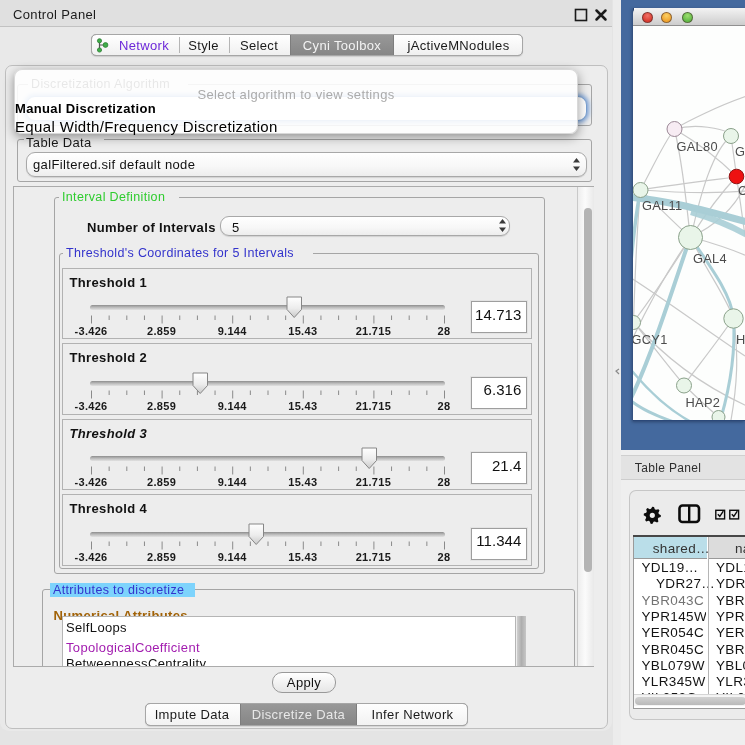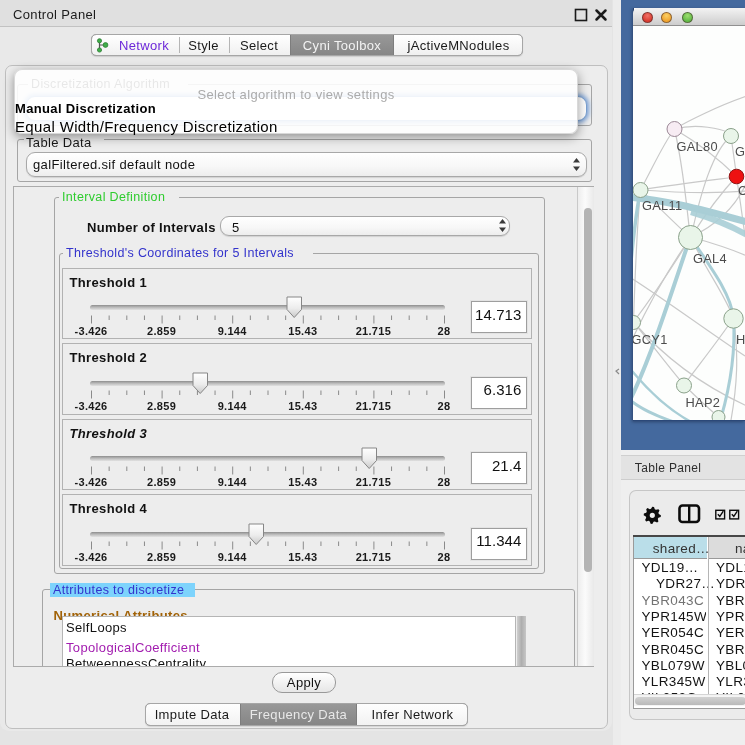--- a/index.html
+++ b/index.html
@@ -234,21 +234,21 @@
         <div class="" style="position:absolute;left:66px;top:614px;width:300px;height:15px;font-size:13px;color:#a21caf;margin-top:26px;">TopologicalCoefficient</div>
         <div class="" style="position:absolute;left:66px;top:656px;width:300px;height:12px;font-size:13px;color:#111;overflow:hidden;">BetweennessCentrality</div>
         <div class="" style="position:absolute;left:516.5px;top:616px;width:9px;height:51px;background:linear-gradient(to right,#cfcfcf,#aeaeae 50%,#c6c6c6);"></div>
       </div>
     </div>
     <div class="" style="position:absolute;left:272px;top:672px;width:64px;height:20.5px;background:linear-gradient(to bottom,#ffffff,#e6e6e6);border:1px solid #999;border-radius:10px;font-size:13px;color:#111;text-align:center;padding-top:2px;">Apply</div>
     <div class="" style="position:absolute;left:144.5px;top:703px;width:323.5px;height:23px;background:linear-gradient(to bottom,#fefefe,#f2f2f2);border:1px solid #a6a6a6;border-radius:5px;box-shadow:0 1px 1px rgba(0,0,0,0.1);"></div>
     <div class="" style="position:absolute;left:240px;top:703px;width:116.5px;height:23px;background:linear-gradient(to bottom,#989898,#868686);border:1px solid #7d7d7d;"></div>
     <div class="" style="position:absolute;left:144.5px;top:703px;width:323.5px;height:23px;border:1px solid #a6a6a6;border-radius:5px;pointer-events:none;"></div>
     <div style="position:absolute;font-size:13px;color:#1a1a1a;top:707px;text-align:center;left:144px;width:96px;">Impute Data</div>
-    <div style="position:absolute;font-size:13px;color:#1a1a1a;top:707px;text-align:center;left:240px;width:117px;color:#e8e8e8;">Frequency Data</div>
+    <div style="position:absolute;font-size:13px;color:#1a1a1a;top:707px;text-align:center;left:240px;width:117px;color:#e8e8e8;">Discretize Data</div>
     <div style="position:absolute;font-size:13px;color:#1a1a1a;top:707px;text-align:center;left:357px;width:111px;">Infer Network</div>
     <div class="" style="position:absolute;left:14px;top:68.5px;width:564px;height:65.5px;background:rgba(255,255,255,0.885);border:1px solid rgba(185,185,185,0.55);border-radius:8px;box-shadow:0 3px 11px rgba(0,0,0,0.4);"></div>
     <div class="" style="position:absolute;left:15px;top:101px;width:400px;height:15px;font-size:13px;font-weight:bold;color:#000;">Manual Discretization</div>
     <div class="" style="position:absolute;left:14px;top:87px;width:564px;height:14px;text-align:center;font-size:13px;color:#ababab;">Select algorithm to view settings</div>
     <div class="" style="position:absolute;left:15px;top:118px;width:400px;height:15px;font-size:15px;color:#000;">Equal Width/Frequency Discretization</div>
     <div class="" style="position:absolute;left:612.5px;top:0px;width:8.5px;height:745px;background:#ececec;"></div>
     <svg style="position:absolute;left:614px;top:368px;" width="7" height="7">
       <path d="M5,6 L2,3 L5,1" stroke="#8a8a8a" stroke-width="1.2" fill="none"></path>
     </svg>
     <div class="" style="position:absolute;left:621px;top:0px;width:124px;height:450px;background:#44699e;"></div>

